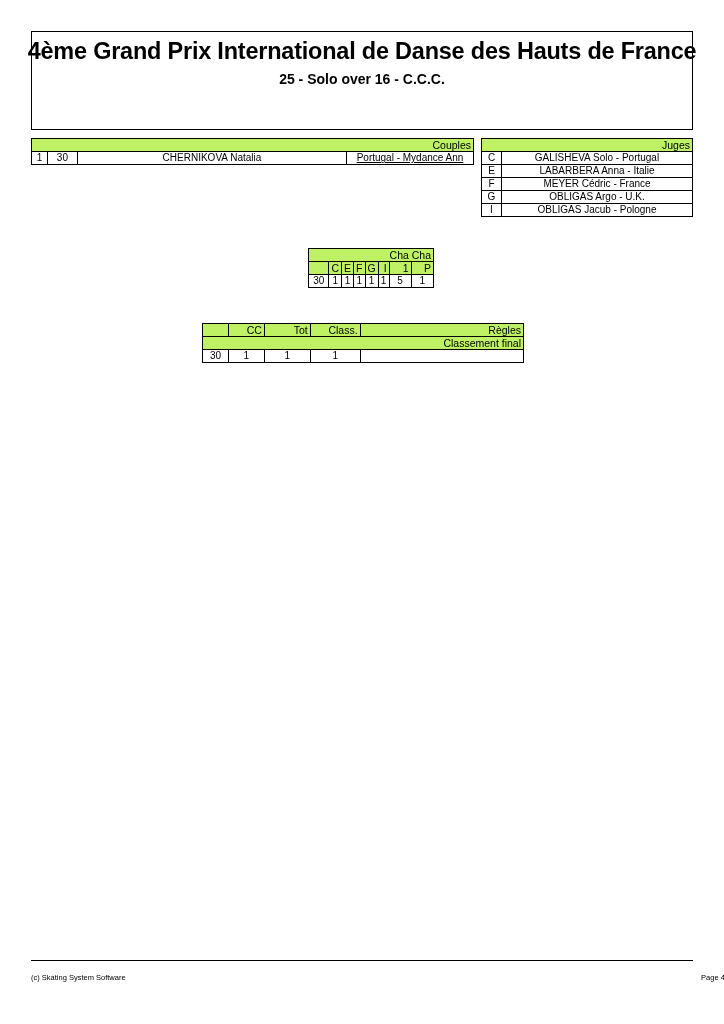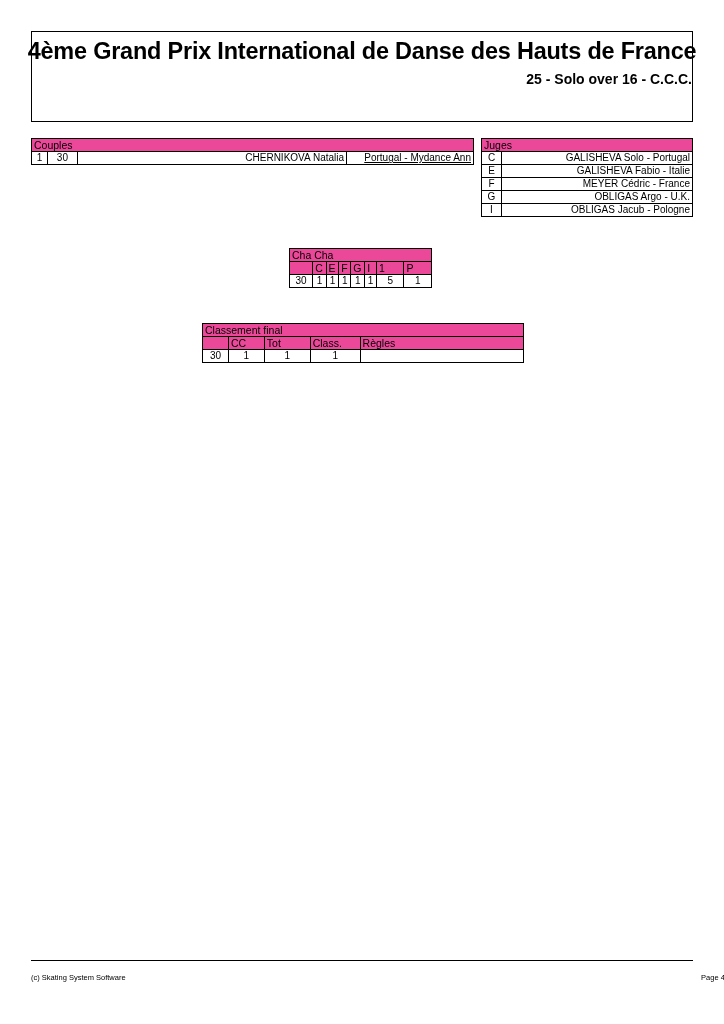--- a/index.html
+++ b/index.html
@@ -23,35 +23,34 @@
 
   
   .header-box {
     position: absolute;
     left: 31px;
     top: 31px;
     width: 662px;
     border: 1px solid #000;
     box-sizing: border-box;
     text-align: center;
-    padding: 4px 0 12px 0;
+    padding: 4px 0 20px 0;
   }
   .header-title {
     font-size: 23px;
     font-weight: bold;
     letter-spacing: -0.2px;
     white-space: nowrap;
     margin: 2px 0 6px 0;
     transform: scaleX(1.02);
   }
   .header-sub {
     font-size: 14px;
     font-weight: bold;
     margin-bottom: 22px;
-    text-align: right;
   }
   .header-date {
     font-size: 13px;
     font-weight: normal;
   }
 
   
   table.grid {
     border-collapse: collapse;
     font-size: 10px;
@@ -61,27 +60,27 @@
     border: 1px solid #000;
     padding: 0px 2px;
     height: 13px;
     box-sizing: border-box;
     font-weight: normal;
     vertical-align: middle;
     white-space: nowrap;
     overflow: hidden;
   }
   .hdr {
-    background: #ec4899;
+    background: #bef264;
     font-weight: bold;
-    text-align: left;
+    text-align: right;
     font-size: 10.5px;
   }
   .ctr { text-align: center; }
-  .lft { text-align: right; }
+  .lft { text-align: center; }
   .b { font-weight: bold; }
 
   
   .couples-wrap {
     position: absolute;
     left: 31px;
     top: 138px;
     width: 443px;
   }
   .couples-wrap table { width: 443px; }
@@ -99,21 +98,21 @@
   }
   .judges-wrap table { width: 212px; }
   .j-letter { width: 20px; }
 
   
   .dance-wrap {
     position: absolute;
     left: 289px;
     top: 248px;
   }
-  .dance-wrap table { width: 143px; }
+  .dance-wrap table { width: 126px; margin-left: 19px; }
   .d-start { width: 22px; }
   .d-j     { width: 11px; }
   .d-p     { width: 26px; }
   .d-place { width: 26px; }
 
   
   .final-wrap {
     position: absolute;
     left: 202px;
     top: 323px;
@@ -179,21 +178,21 @@
       <tbody>
           <tr>
         <td class="hdr" colspan="2">Juges</td>
       </tr>
       <tr>
         <td class="j-letter ctr">C</td>
         <td class="lft">GALISHEVA Solo - Portugal</td>
       </tr>
       <tr>
         <td class="j-letter ctr">E</td>
-        <td class="lft">GALISHEVA Fabio - Italie</td>
+        <td class="lft">LABARBERA Anna - Italie</td>
       </tr>
       <tr>
         <td class="j-letter ctr">F</td>
         <td class="lft">MEYER Cédric - France</td>
       </tr>
       <tr>
         <td class="j-letter ctr">G</td>
         <td class="lft">OBLIGAS Argo - U.K.</td>
       </tr>
       <tr>
@@ -231,30 +230,30 @@
         <td class="ctr b">1</td>
       </tr>
     </tbody>
       </table>
   </div>
 
   <div class="final-wrap">
     <table class="grid">
       <tbody>
           <tr>
-        <td class="hdr" colspan="5">Classement final</td>
-      </tr>
-      <tr>
         <td class="f-start hdr"></td>
         <td class="f-cc hdr">CC</td>
         <td class="f-tot hdr">Tot</td>
         <td class="f-class hdr">Class.</td>
         <td class="f-rules hdr">Règles</td>
       </tr>
       <tr>
+        <td class="hdr" colspan="5">Classement final</td>
+      </tr>
+      <tr>
         <td class="ctr">30</td>
         <td class="ctr">1</td>
         <td class="ctr">1</td>
         <td class="ctr b">1</td>
         <td class="lft"></td>
       </tr>
     </tbody>
       </table>
   </div>
 

